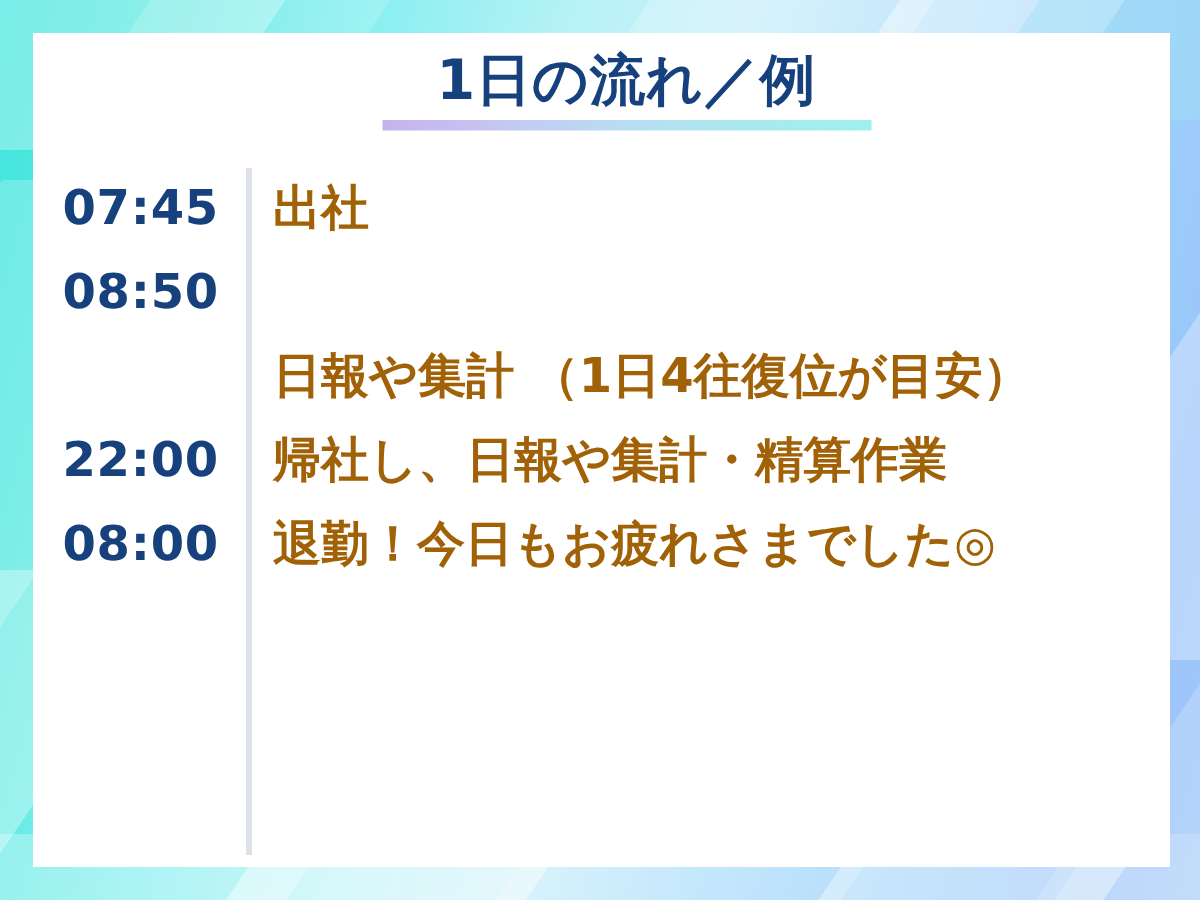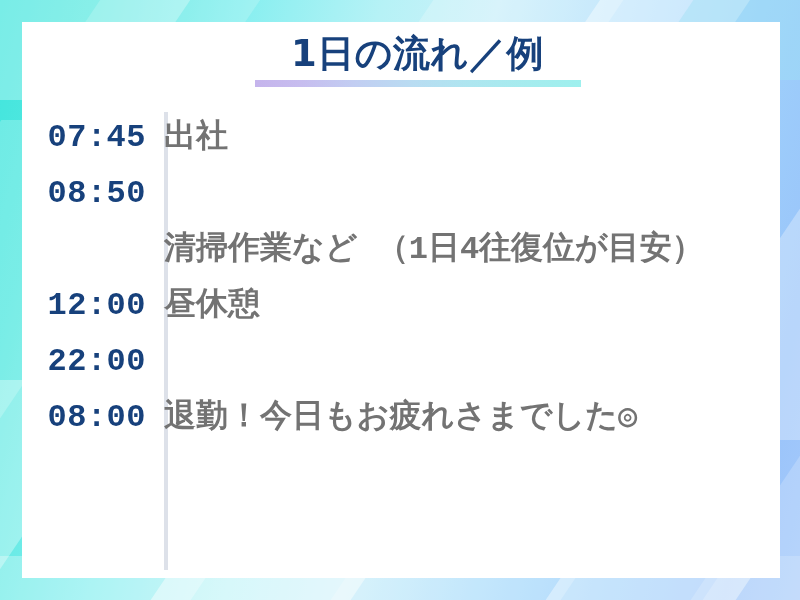--- a/index.html
+++ b/index.html
@@ -95,21 +95,20 @@
                 #a5ecee 84%,
                 #9ef0ee 100%);
   }
 
   
   #schedule {
     position: absolute;
     left: 0;
     top: 88px;
     width: 650px;
-    font-family: Liberation Mono, monospace;
   }
   .row {
     display: flex;
     align-items: flex-start;
     height: 56px;
   }
   .time-cell {
     width: 142px;
     flex: 0 0 142px;
     text-align: right;
@@ -117,24 +116,25 @@
     box-sizing: border-box;
     font-size: 32px;
     font-weight: bold;
     color: #17417c;
     line-height: 56px;
     letter-spacing: 0.5px;
     white-space: nowrap;
   }
   .desc-cell {
     flex: 1 1 auto;
+    padding-left: 18px;
     box-sizing: border-box;
     font-size: 32px;
     font-weight: bold;
-    color: #737373;
+    color: #a16207;
     line-height: 56px;
     letter-spacing: 0px;
     white-space: nowrap;
   }
   
   #col-divider {
     position: absolute;
     left: 142px;
     top: 90px;
     width: 4px;
@@ -178,31 +178,28 @@
         <div class="desc-cell">出社</div>
       </div>
 
       <div class="row">
         <div class="time-cell">08:50</div>
       </div>
 
 
       <div class="row">
         <div class="time-cell"></div>
-        <div class="desc-cell">清掃作業など （1日4往復位が目安）</div>
-      </div>
-
-      <div class="row">
-        <div class="time-cell">12:00</div>
-        <div class="desc-cell">昼休憩</div>
-      </div>
+        <div class="desc-cell">日報や集計 （1日4往復位が目安）</div>
+      </div>
+
 
 
       <div class="row">
         <div class="time-cell">22:00</div>
+        <div class="desc-cell">帰社し、日報や集計・精算作業</div>
       </div>
 
       <div class="row">
         <div class="time-cell">08:00</div>
         <div class="desc-cell">退勤！今日もお疲れさまでした◎</div>
       </div>
 
     </div>
   </div>
 </div>

